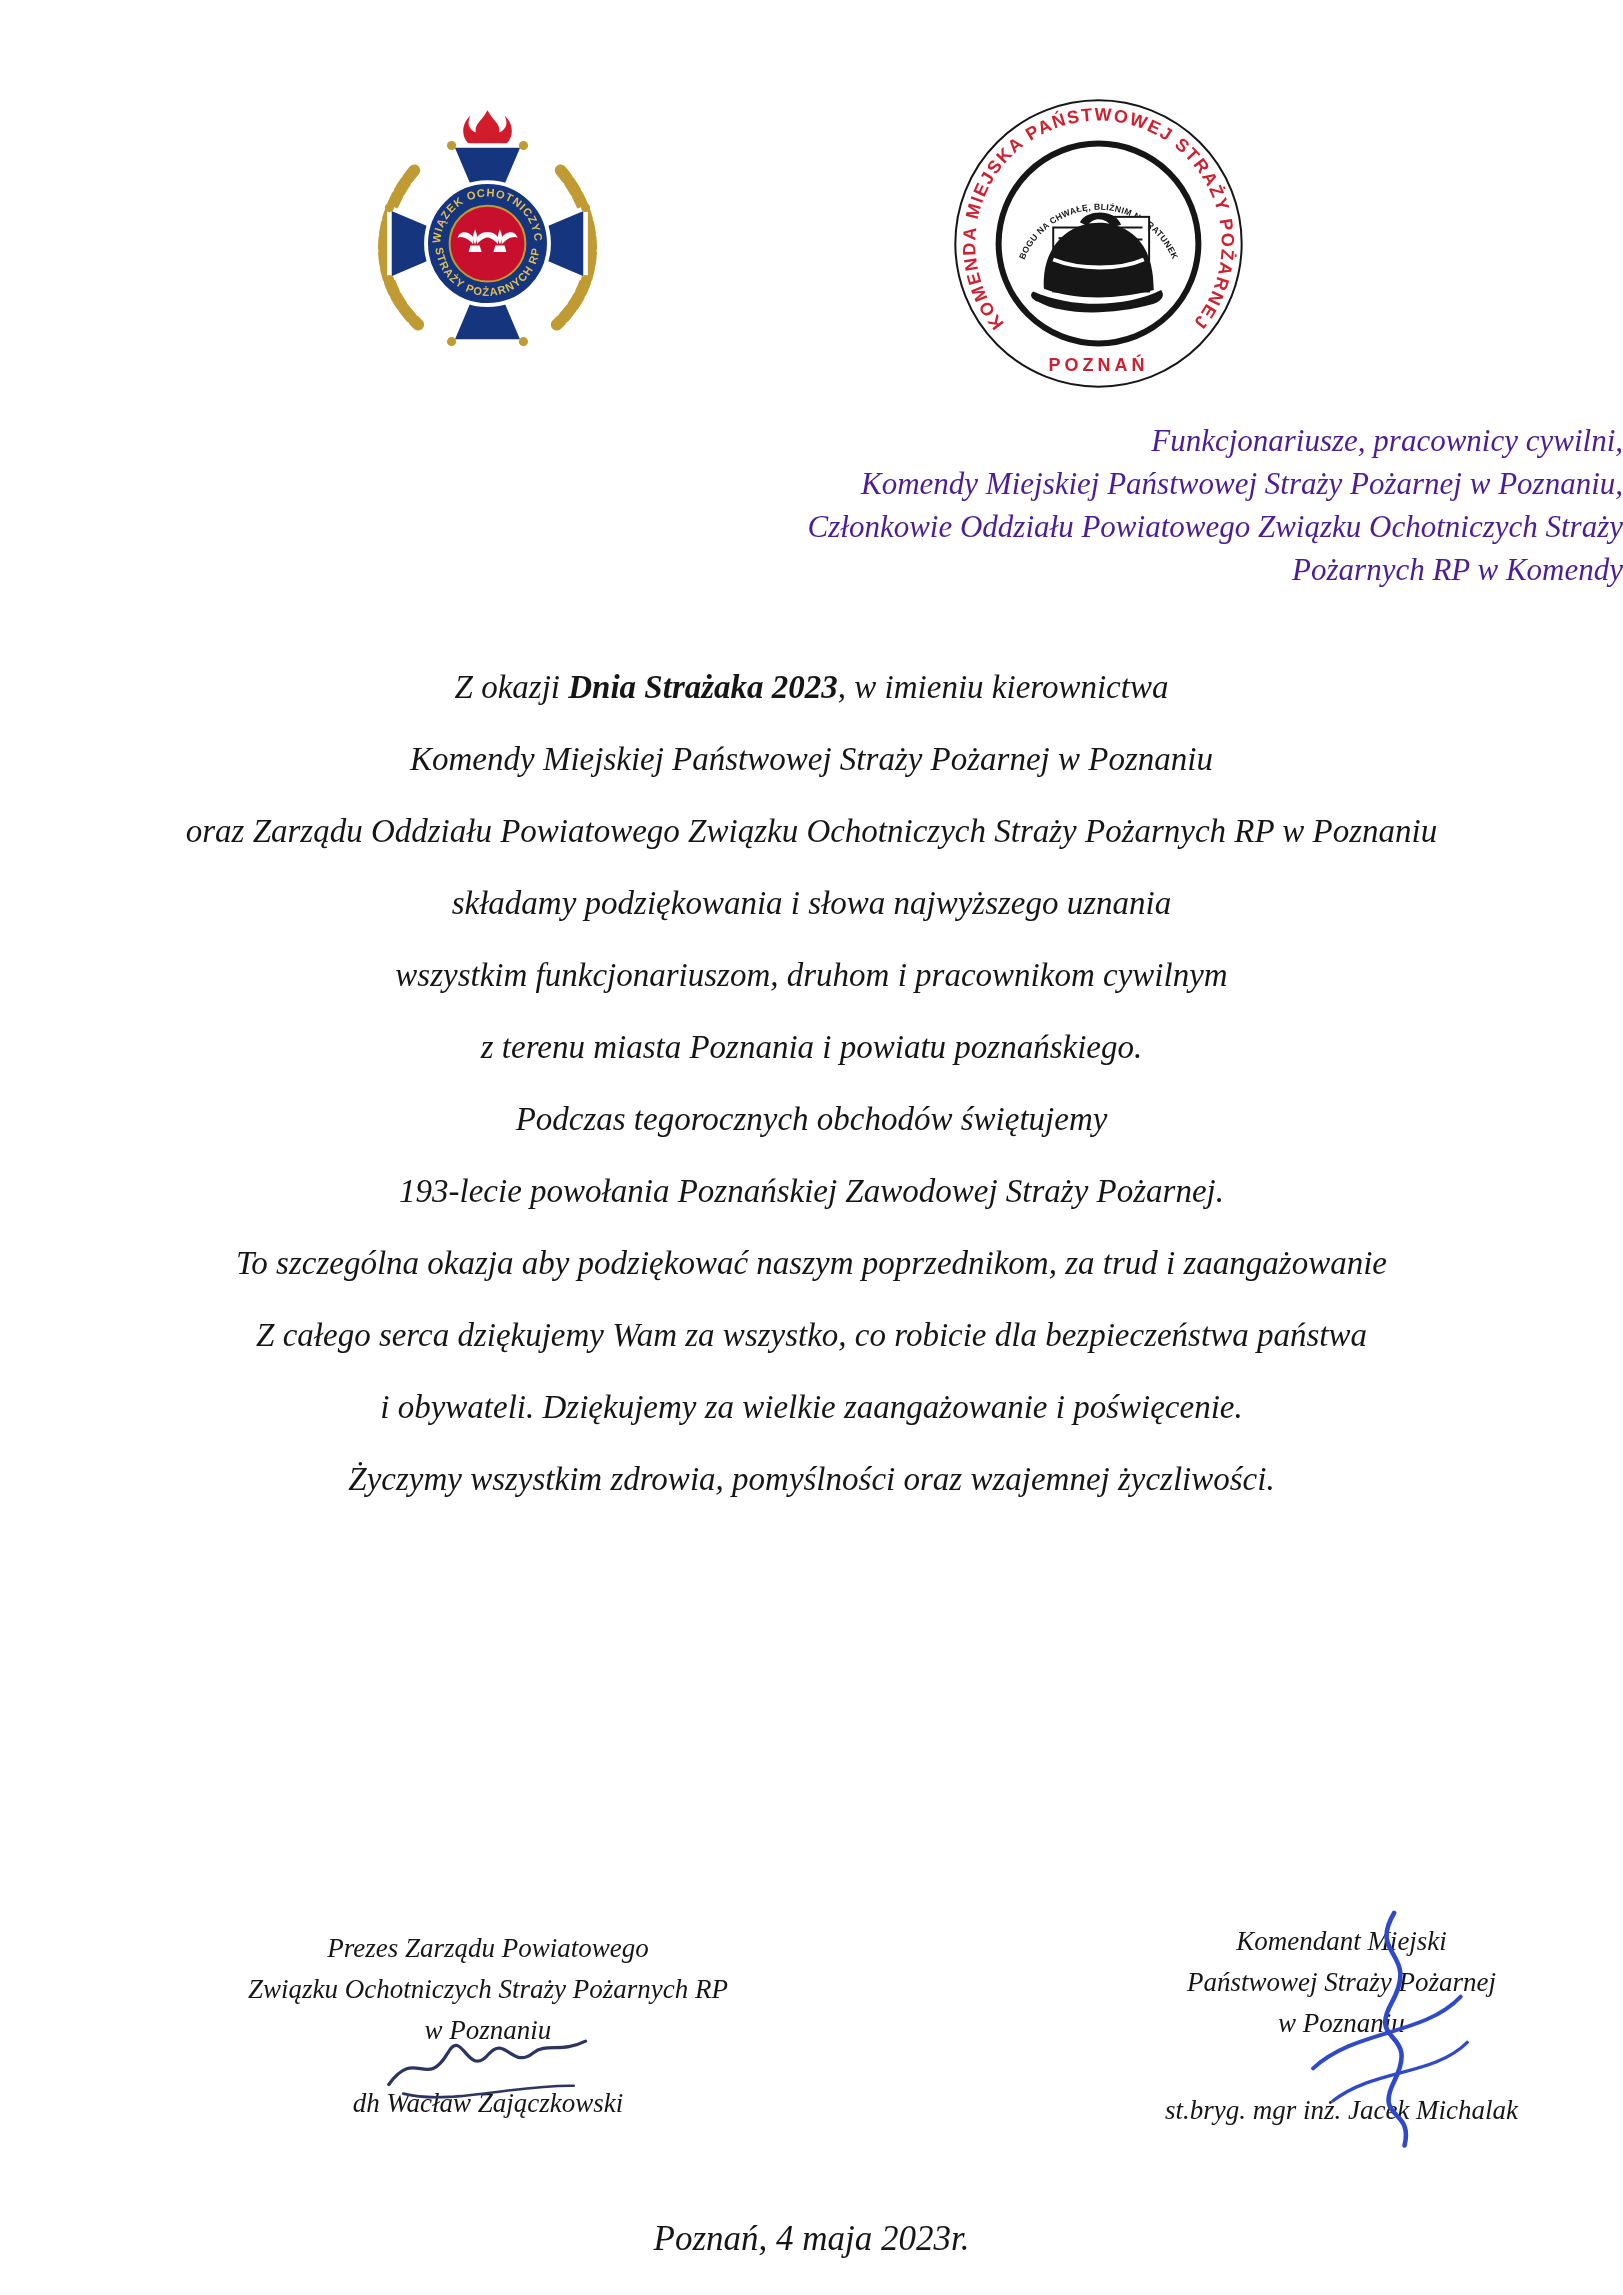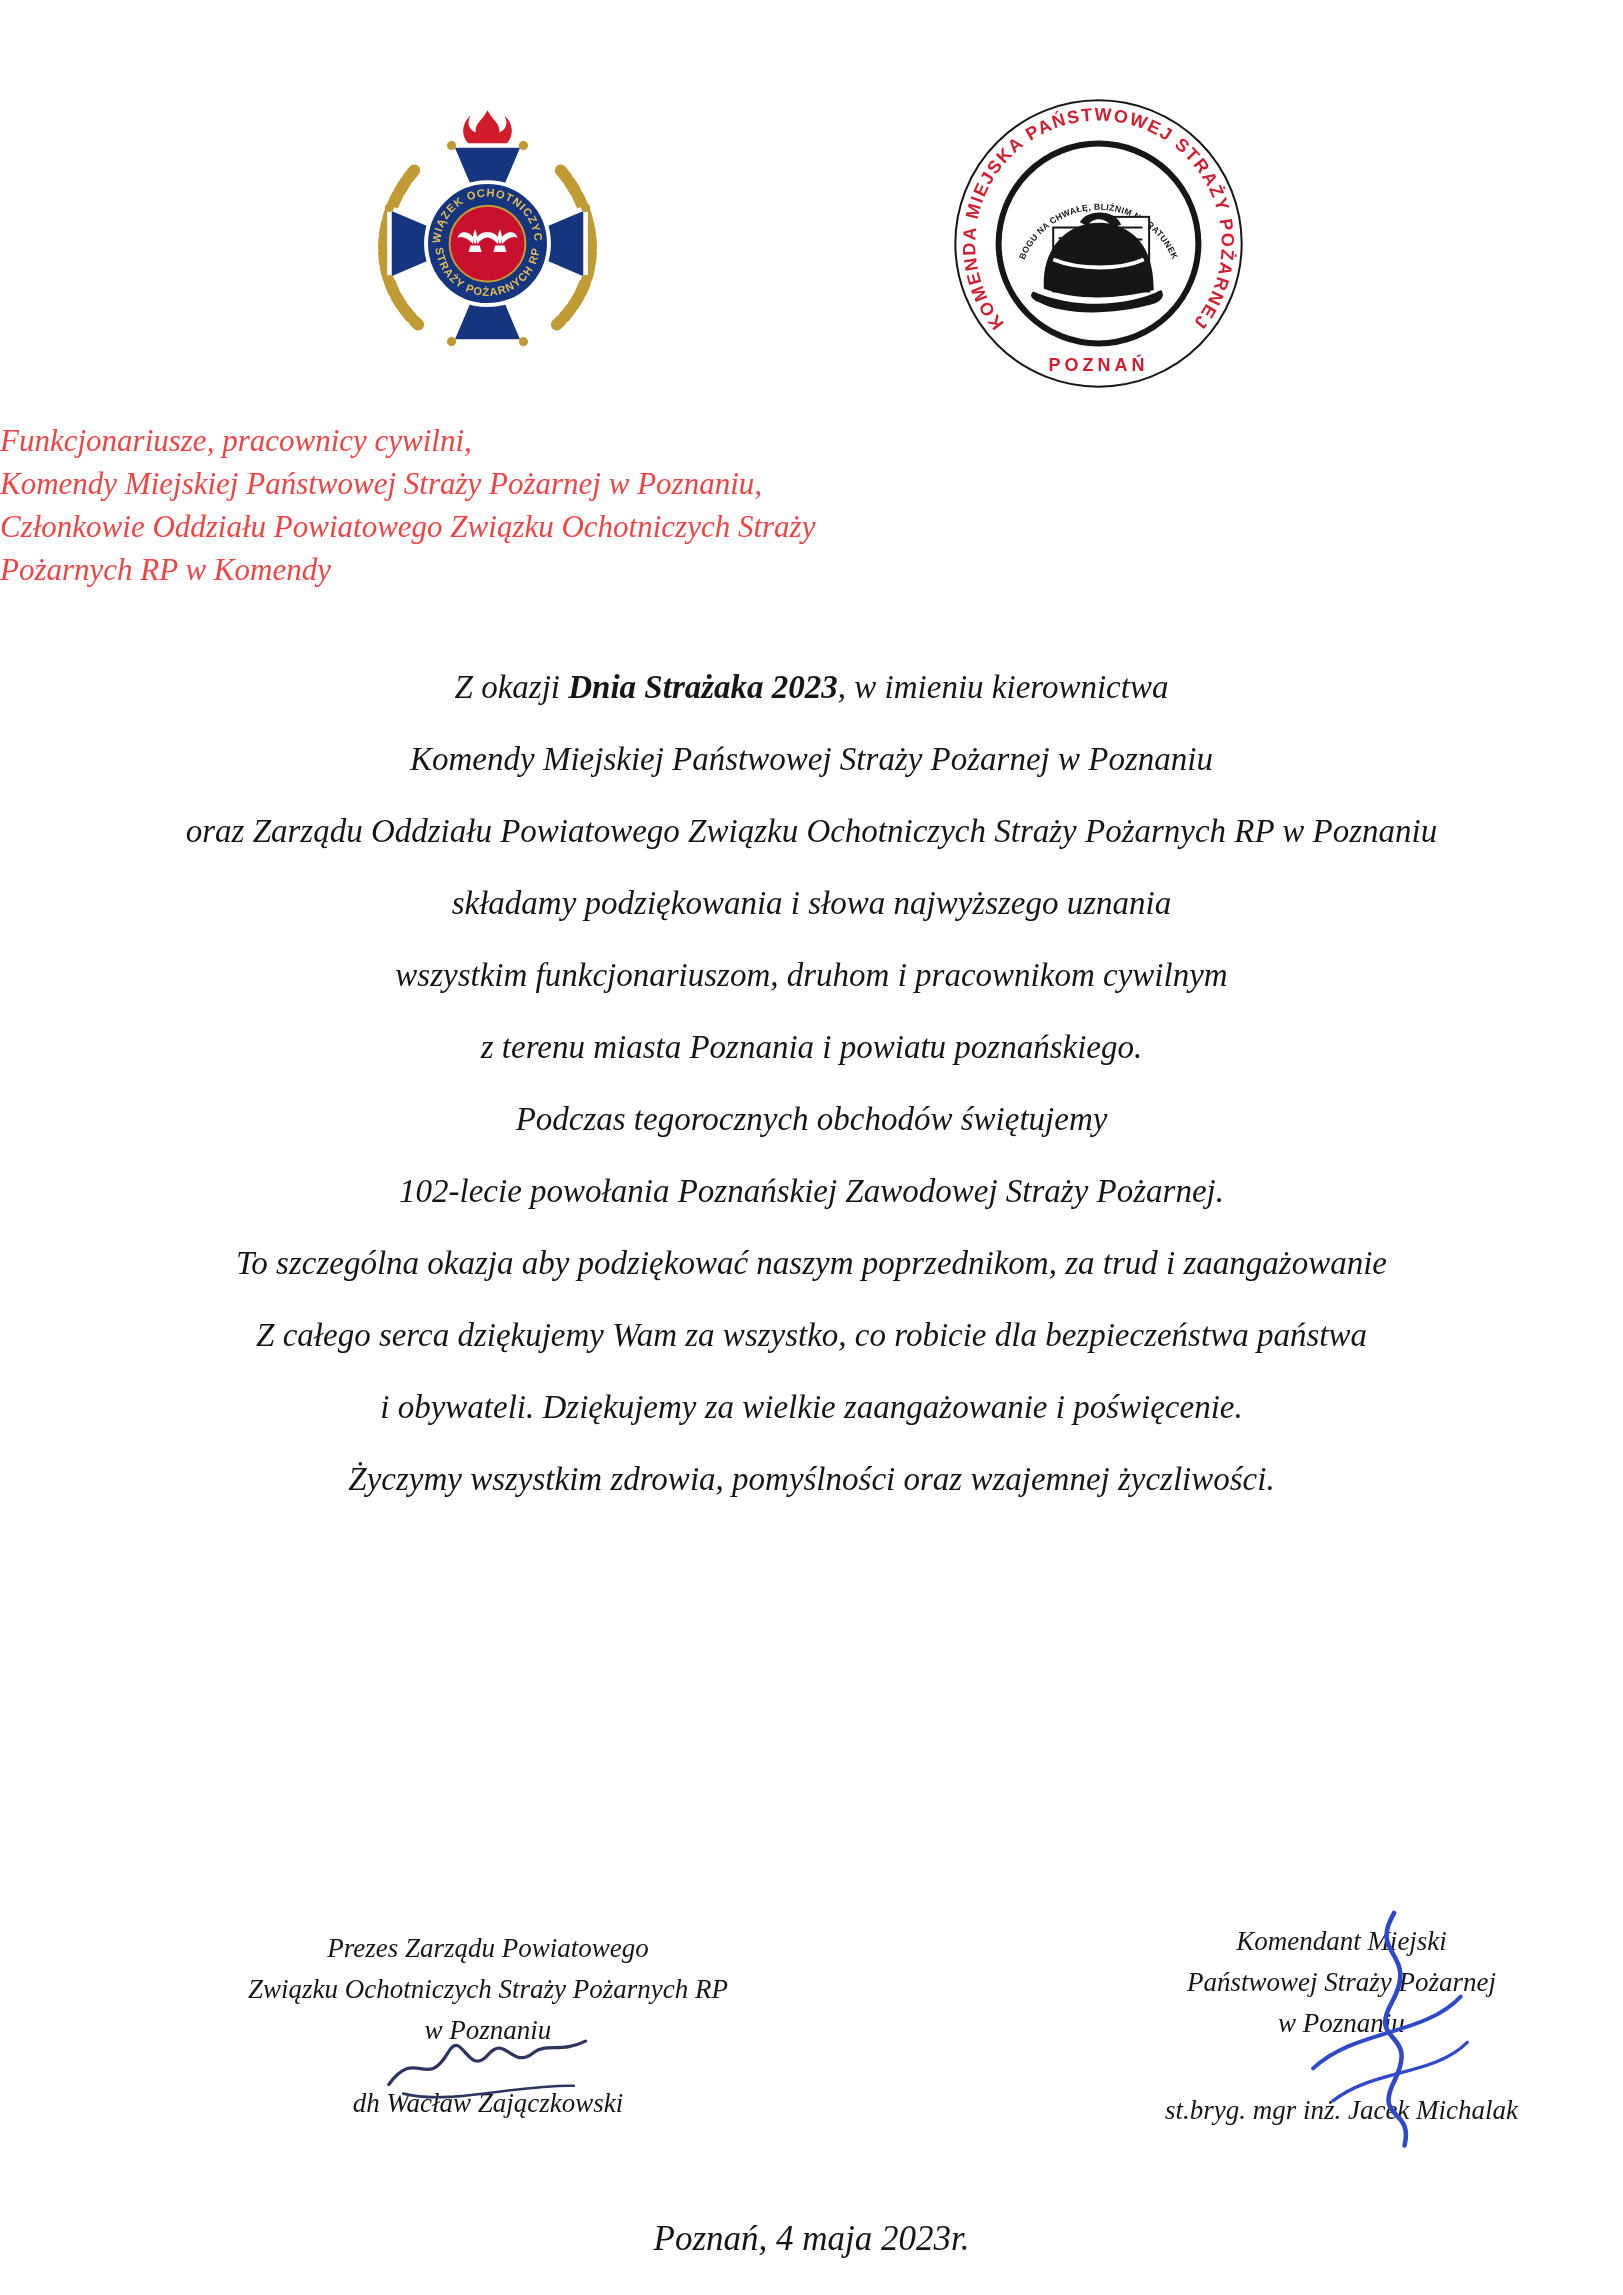--- a/index.html
+++ b/index.html
@@ -15,22 +15,22 @@
   }
   
   .logo-left  { position: absolute; left: 363px;  top: 105px; width: 249px; height: 268px; }
   .logo-right { position: absolute; left: 952px; top: 97px; width: 293px; height: 293px; }
   .logo-left svg, .logo-right svg { width: 100%; height: 100%; display: block; }
   .ring-text  { font-family: "Liberation Sans", sans-serif; font-style: normal; font-weight: bold; }
 
   
   .salutation {
     position: absolute; left: 0; right: 0; top: 419px;
-    text-align: left;
-    color: #ef4444;
+    text-align: right;
+    color: #4c1d95;
     font-size: 31px;
     line-height: 43px;
   }
   .salutation p { margin: 0; }
 
   
   .letter-body {
     position: absolute; left: 26px; right: 26px; top: 651px;
     text-align: center;
     font-size: 33px;
@@ -154,21 +154,21 @@
   </section>
 
   <section class="letter-body">
     <p><span>Z okazji </span><strong>Dnia Strażaka 2023</strong><span>, w imieniu kierownictwa</span></p>
     <p>Komendy Miejskiej Państwowej Straży Pożarnej w Poznaniu</p>
     <p>oraz Zarządu Oddziału Powiatowego Związku Ochotniczych Straży Pożarnych RP w Poznaniu</p>
     <p>składamy podziękowania i słowa najwyższego uznania</p>
     <p>wszystkim funkcjonariuszom, druhom i pracownikom cywilnym</p>
     <p>z terenu miasta Poznania i powiatu poznańskiego.</p>
     <p>Podczas tegorocznych obchodów świętujemy</p>
-    <p>102-lecie powołania Poznańskiej Zawodowej Straży Pożarnej.</p>
+    <p>193-lecie powołania Poznańskiej Zawodowej Straży Pożarnej.</p>
     <p>To szczególna okazja aby podziękować naszym poprzednikom, za trud i zaangażowanie</p>
     <p>Z całego serca dziękujemy Wam za wszystko, co robicie dla bezpieczeństwa państwa</p>
     <p>i obywateli. Dziękujemy za wielkie zaangażowanie i poświęcenie.</p>
     <p>Życzymy wszystkim zdrowia, pomyślności oraz wzajemnej życzliwości.</p>
   </section>
 
   <div class="sig-block sig-left">
     <div>Prezes Zarządu Powiatowego</div>
     <div>Związku Ochotniczych Straży Pożarnych RP</div>
     <div>w Poznaniu</div>

